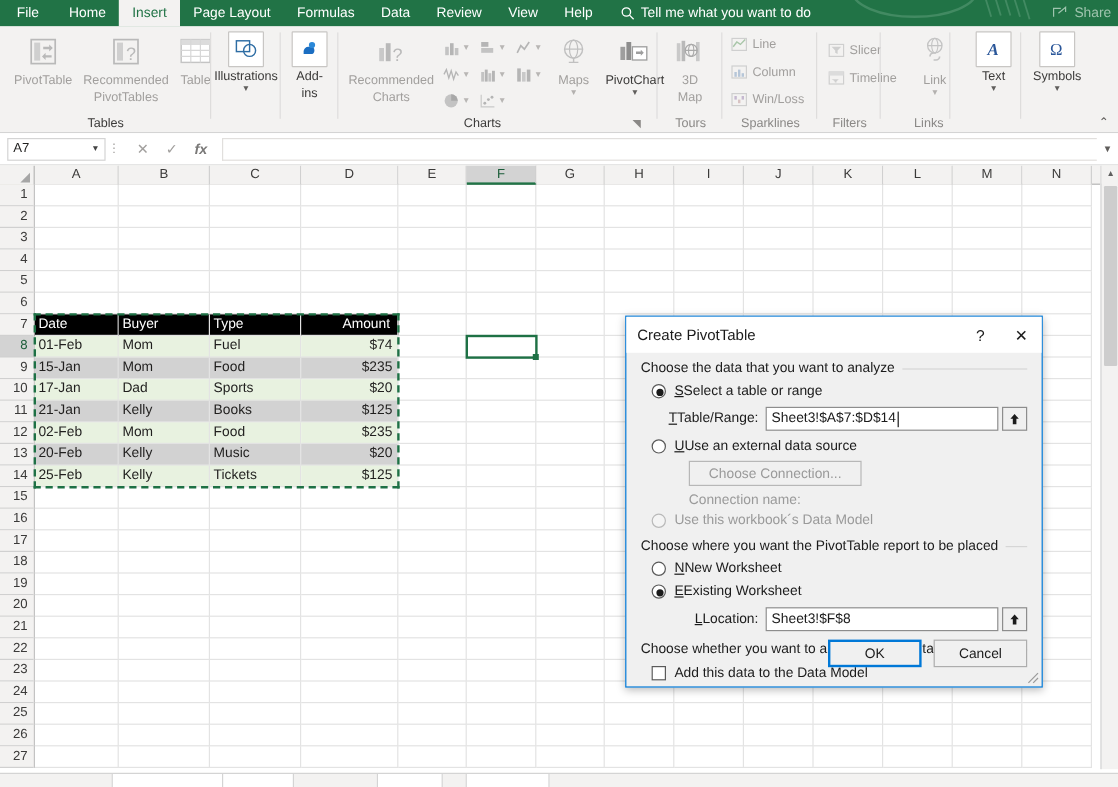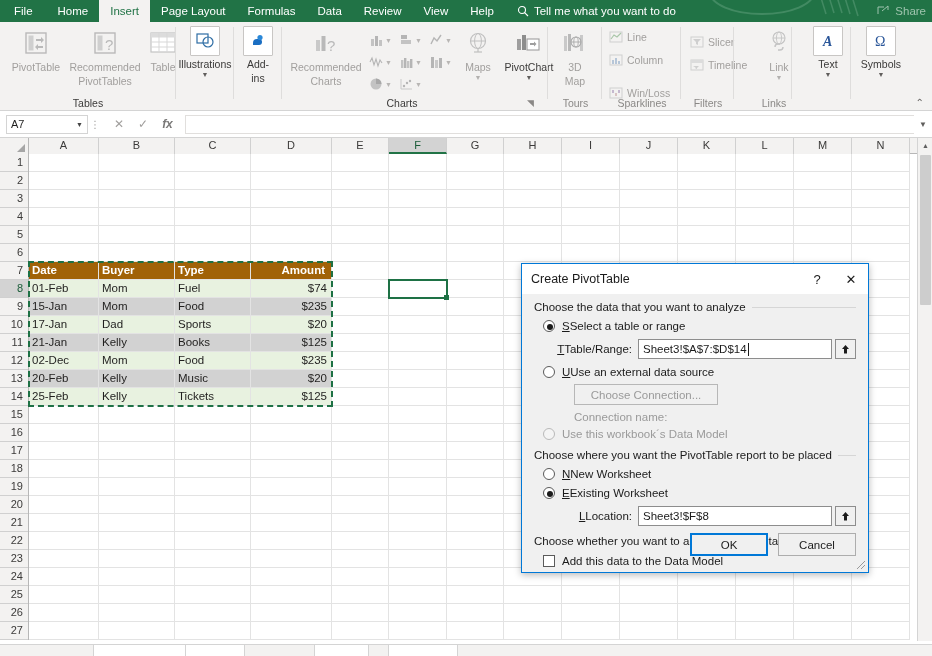--- a/index.html
+++ b/index.html
@@ -149,21 +149,21 @@
   .rh.sel { background:#d3d3d3; color:#1a5c38; }
 
   .cells { position: absolute; left: 29px; top: 16px; }
   .grow { display: flex; height: 18px; }
   .cell {
     height: 18px; line-height: 17px; font-size: 11.5px; color:#201f1e;
     border-right: 1px solid #e3e3e3; border-bottom: 1px solid #e3e3e3;
     padding: 0 3px; overflow: hidden; white-space: nowrap;
     background: transparent;
   }
-  .cell.hdr { background:#a16207; color:#ffffff; font-weight: bold; }
+  .cell.hdr { background:#000000; color:#ffffff; font-weight: normal; }
   .cell.hdr.amt { text-align: right; padding-right: 6px; }
   .cell.even { background:#e8f2e0; }
   .cell.odd  { background:#d2d2d2; }
   .cell.num { text-align: right; padding-right: 4px; }
 
   
   .ants {
     position: absolute; pointer-events: none;
     border: 2px dashed #1e7145;
   }
@@ -522,21 +522,21 @@
         <span class="sic">
           <svg width="14" height="12" viewBox="0 0 14 12">
               <rect x="1" y="1" width="12" height="10" fill="none" stroke="#cfcfcf" stroke-width="1"></rect>
               <rect x="3" y="6" width="2" height="4" fill="#b6c6d8"></rect>
               <rect x="6" y="4" width="2" height="6" fill="#b6c6d8"></rect>
               <rect x="9" y="7" width="2" height="3" fill="#b6c6d8"></rect>
             </svg>
         </span>
         <span>Column</span>
       </div>
-      <div class="smallrow" style="left:6px; top:64px;">
+      <div class="smallrow" style="left:6px; top:54px;">
         <span class="sic">
           <svg width="14" height="12" viewBox="0 0 14 12">
               <rect x="1" y="1" width="12" height="10" fill="none" stroke="#cfcfcf" stroke-width="1"></rect>
               <rect x="3" y="3" width="2" height="3" fill="#c5b8cf"></rect>
               <rect x="6" y="6" width="2" height="3" fill="#d8c3c3"></rect>
               <rect x="9" y="3" width="2" height="3" fill="#c5b8cf"></rect>
             </svg>
         </span>
         <span>Win/Loss</span>
       </div>
@@ -849,21 +849,21 @@
           <div class="cell" style="width: 57px;"></div>
           <div class="cell" style="width: 58px;"></div>
           <div class="cell" style="width: 58px;"></div>
           <div class="cell" style="width: 58px;"></div>
           <div class="cell" style="width: 58px;"></div>
           <div class="cell" style="width: 58px;"></div>
           <div class="cell" style="width: 58px;"></div>
           <div class="cell" style="width: 58px;"></div>
         </div>
         <div class="grow">
-          <div class="cell even" style="width: 70px;">02-Dec</div>
+          <div class="cell even" style="width: 70px;">02-Feb</div>
           <div class="cell even" style="width: 76px;">Mom</div>
           <div class="cell even" style="width: 76px;">Food</div>
           <div class="cell even num" style="width: 81px;">$235</div>
           <div class="cell" style="width: 57px;"></div>
           <div class="cell" style="width: 58px;"></div>
           <div class="cell" style="width: 57px;"></div>
           <div class="cell" style="width: 58px;"></div>
           <div class="cell" style="width: 58px;"></div>
           <div class="cell" style="width: 58px;"></div>
           <div class="cell" style="width: 58px;"></div>

